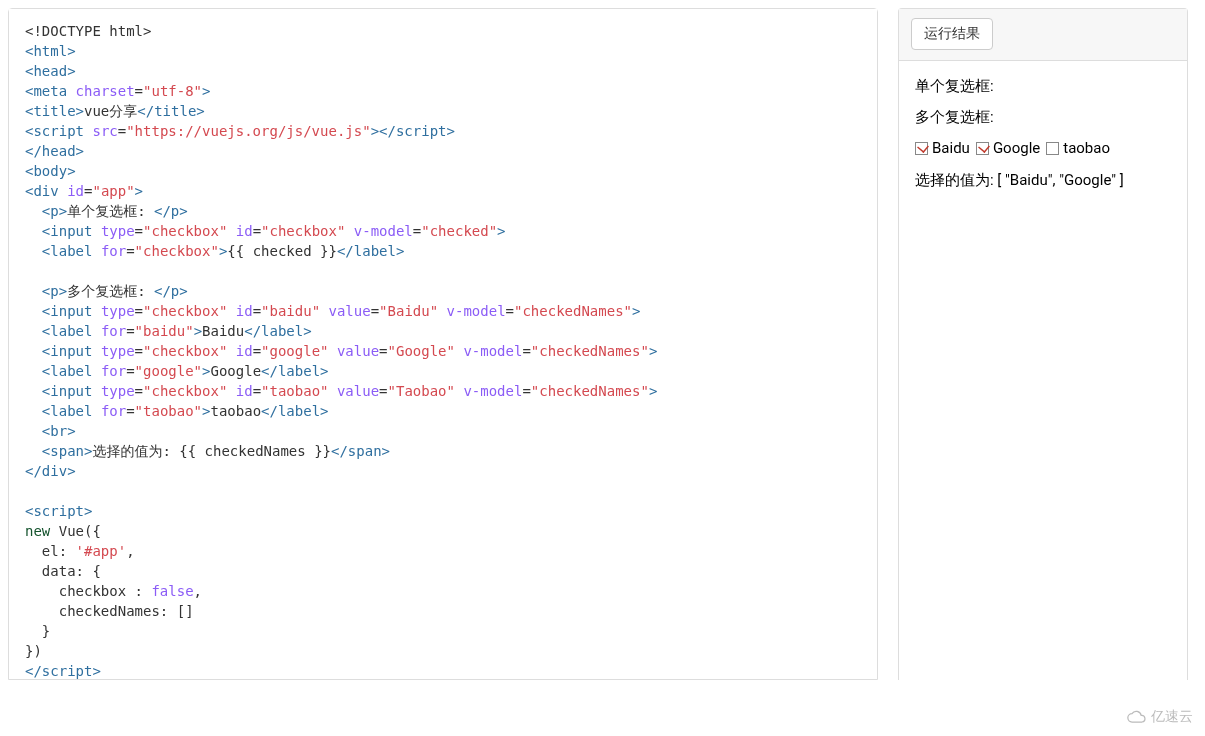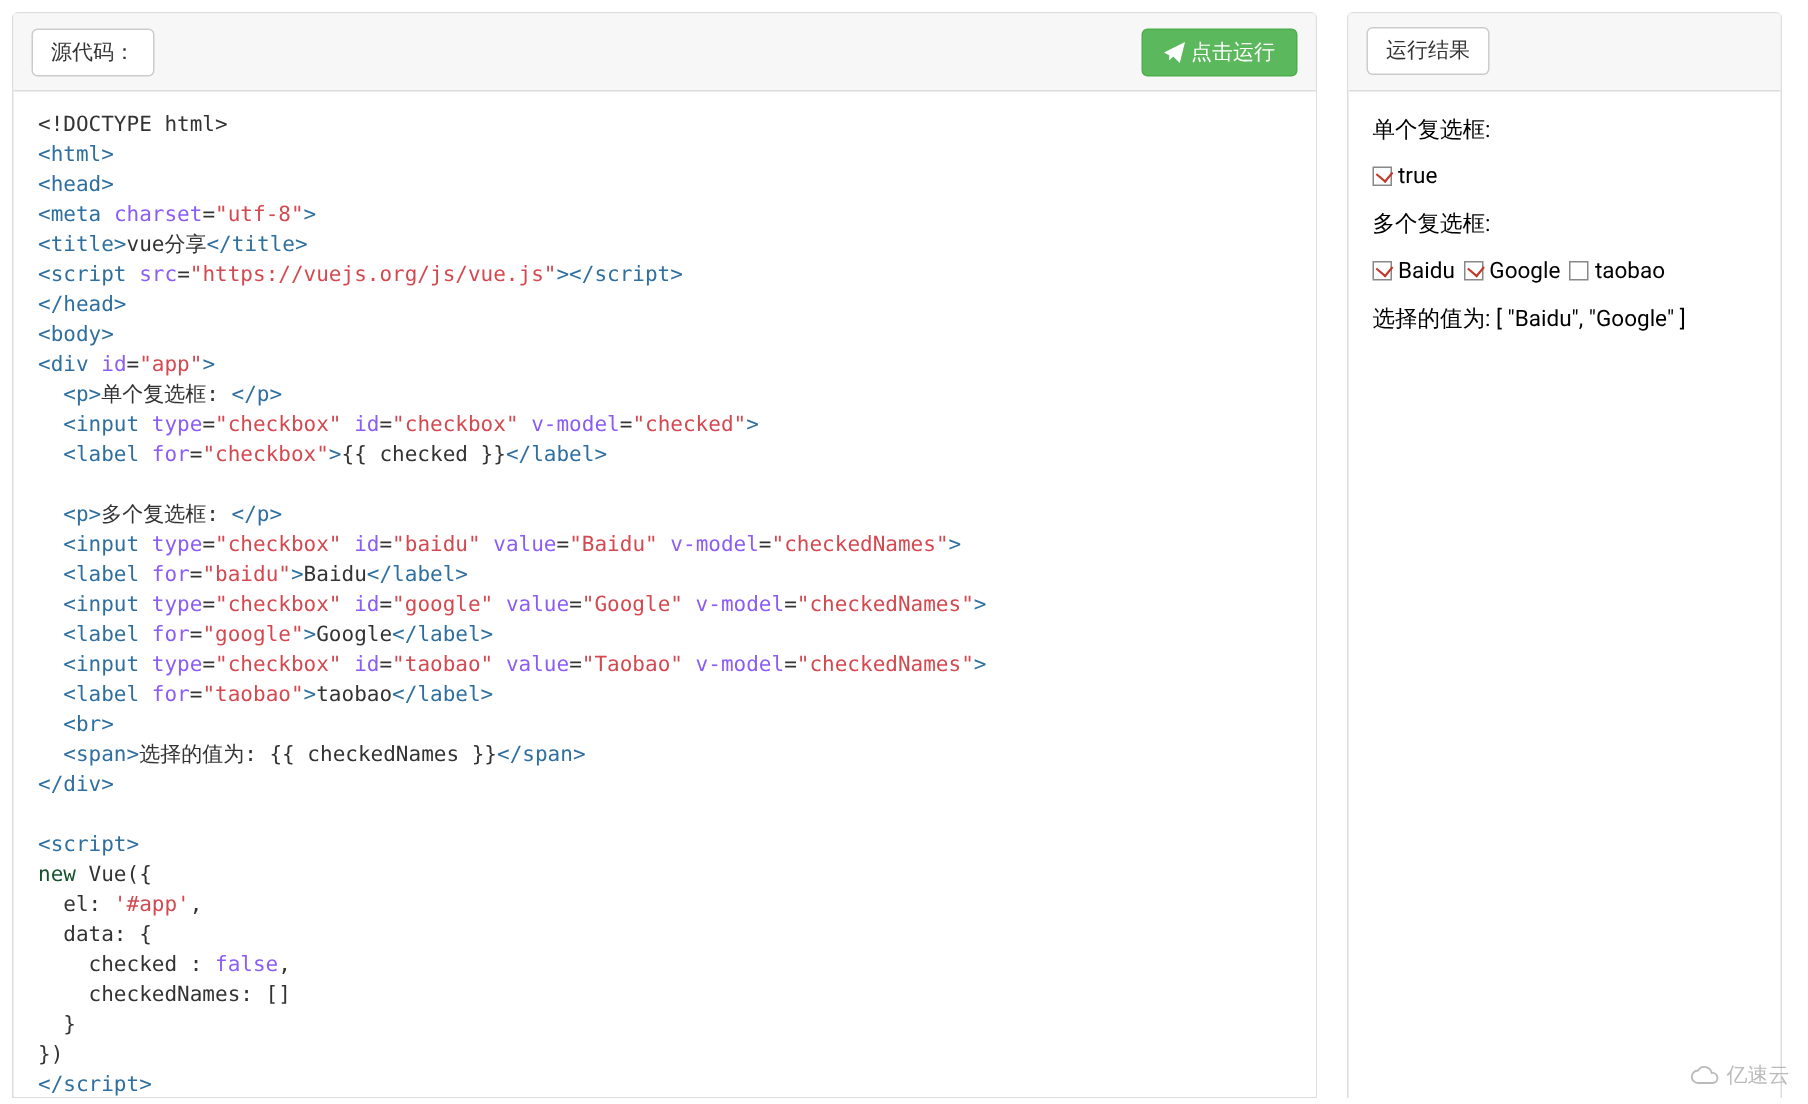--- a/index.html
+++ b/index.html
@@ -153,29 +153,20 @@
   gap: 4px;
   margin-top: 45px;
 }
 .watermark svg { width: 20px; height: 14px; fill: #bbb; }
 </style>
 </head>
 <body>
 
 <div class="layout">
   <div class="left-panel">
-    <div class="left-header">
-      <button class="btn-default">源代码：</button>
-      <button class="btn-run">
-        <svg viewBox="0 0 16 16">
-            <path d="M0 8l16-8-4 16-5-5-3 3v-4z"></path>
-          </svg>
-        <span>点击运行</span>
-      </button>
-    </div>
     <div class="code-container">
       <pre id="code-pre"><span class="c-txt">&lt;!DOCTYPE html&gt;</span>
 <span class="c-tag">&lt;html&gt;</span>
 <span class="c-tag">&lt;head&gt;</span>
 <span class="c-tag">&lt;meta</span><span class="c-txt"> </span><span class="c-attr">charset</span><span class="c-punc">=</span><span class="c-str">"utf-8"</span><span class="c-tag">&gt;</span>
 <span class="c-tag">&lt;title&gt;</span><span class="c-txt">vue分享</span><span class="c-tag">&lt;/title&gt;</span>
 <span class="c-tag">&lt;script</span><span class="c-txt"> </span><span class="c-attr">src</span><span class="c-punc">=</span><span class="c-str">"https://vuejs.org/js/vue.js"</span><span class="c-tag">&gt;</span><span class="c-tag">&lt;/script&gt;</span>
 <span class="c-tag">&lt;/head&gt;</span>
 <span class="c-tag">&lt;body&gt;</span>
 <span class="c-tag">&lt;div</span><span class="c-txt"> </span><span class="c-attr">id</span><span class="c-punc">=</span><span class="c-str">"app"</span><span class="c-tag">&gt;</span>
@@ -191,41 +182,35 @@
 <span class="c-txt">  </span><span class="c-tag">&lt;input</span><span class="c-txt"> </span><span class="c-attr">type</span><span class="c-punc">=</span><span class="c-str">"checkbox"</span><span class="c-txt"> </span><span class="c-attr">id</span><span class="c-punc">=</span><span class="c-str">"taobao"</span><span class="c-txt"> </span><span class="c-attr">value</span><span class="c-punc">=</span><span class="c-str">"Taobao"</span><span class="c-txt"> </span><span class="c-attr">v-model</span><span class="c-punc">=</span><span class="c-str">"checkedNames"</span><span class="c-tag">&gt;</span>
 <span class="c-txt">  </span><span class="c-tag">&lt;label</span><span class="c-txt"> </span><span class="c-attr">for</span><span class="c-punc">=</span><span class="c-str">"taobao"</span><span class="c-tag">&gt;</span><span class="c-txt">taobao</span><span class="c-tag">&lt;/label&gt;</span>
 <span class="c-txt">  </span><span class="c-tag">&lt;br&gt;</span>
 <span class="c-txt">  </span><span class="c-tag">&lt;span&gt;</span><span class="c-txt">选择的值为: {{ checkedNames }}</span><span class="c-tag">&lt;/span&gt;</span>
 <span class="c-tag">&lt;/div&gt;</span>
 <span class="c-txt"></span>
 <span class="c-tag">&lt;script&gt;</span>
 <span class="c-key">new</span><span class="c-txt"> Vue({</span>
 <span class="c-txt">  el: </span><span class="c-str">'#app'</span><span class="c-txt">,</span>
 <span class="c-txt">  data: {</span>
-<span class="c-txt">    checked : </span><span class="c-false">false</span><span class="c-txt">,</span>
+<span class="c-txt">    checkbox : </span><span class="c-false">false</span><span class="c-txt">,</span>
 <span class="c-txt">    checkedNames: []</span>
 <span class="c-txt">  }</span>
 <span class="c-txt">})</span>
 <span class="c-tag">&lt;/script&gt;</span>
 </pre>
     </div>
   </div>
 
   <div class="right-panel">
     <div class="right-header">
       <button class="btn-default">运行结果</button>
     </div>
     <div class="result-body">
       <p>单个复选框:</p>
-      <div class="cb-line">
-        <span class="cb-wrap">
-          <span class="cb checked"></span>
-          <span>true</span>
-        </span>
-      </div>
       <p>多个复选框:</p>
       <div class="cb-line" id="multi-options">
           <span class="cb-wrap">
             <span class="cb checked"></span>
             <span>Baidu</span>
           </span>
           <span class="cb-wrap">
             <span class="cb checked"></span>
             <span>Google</span>
           </span>

